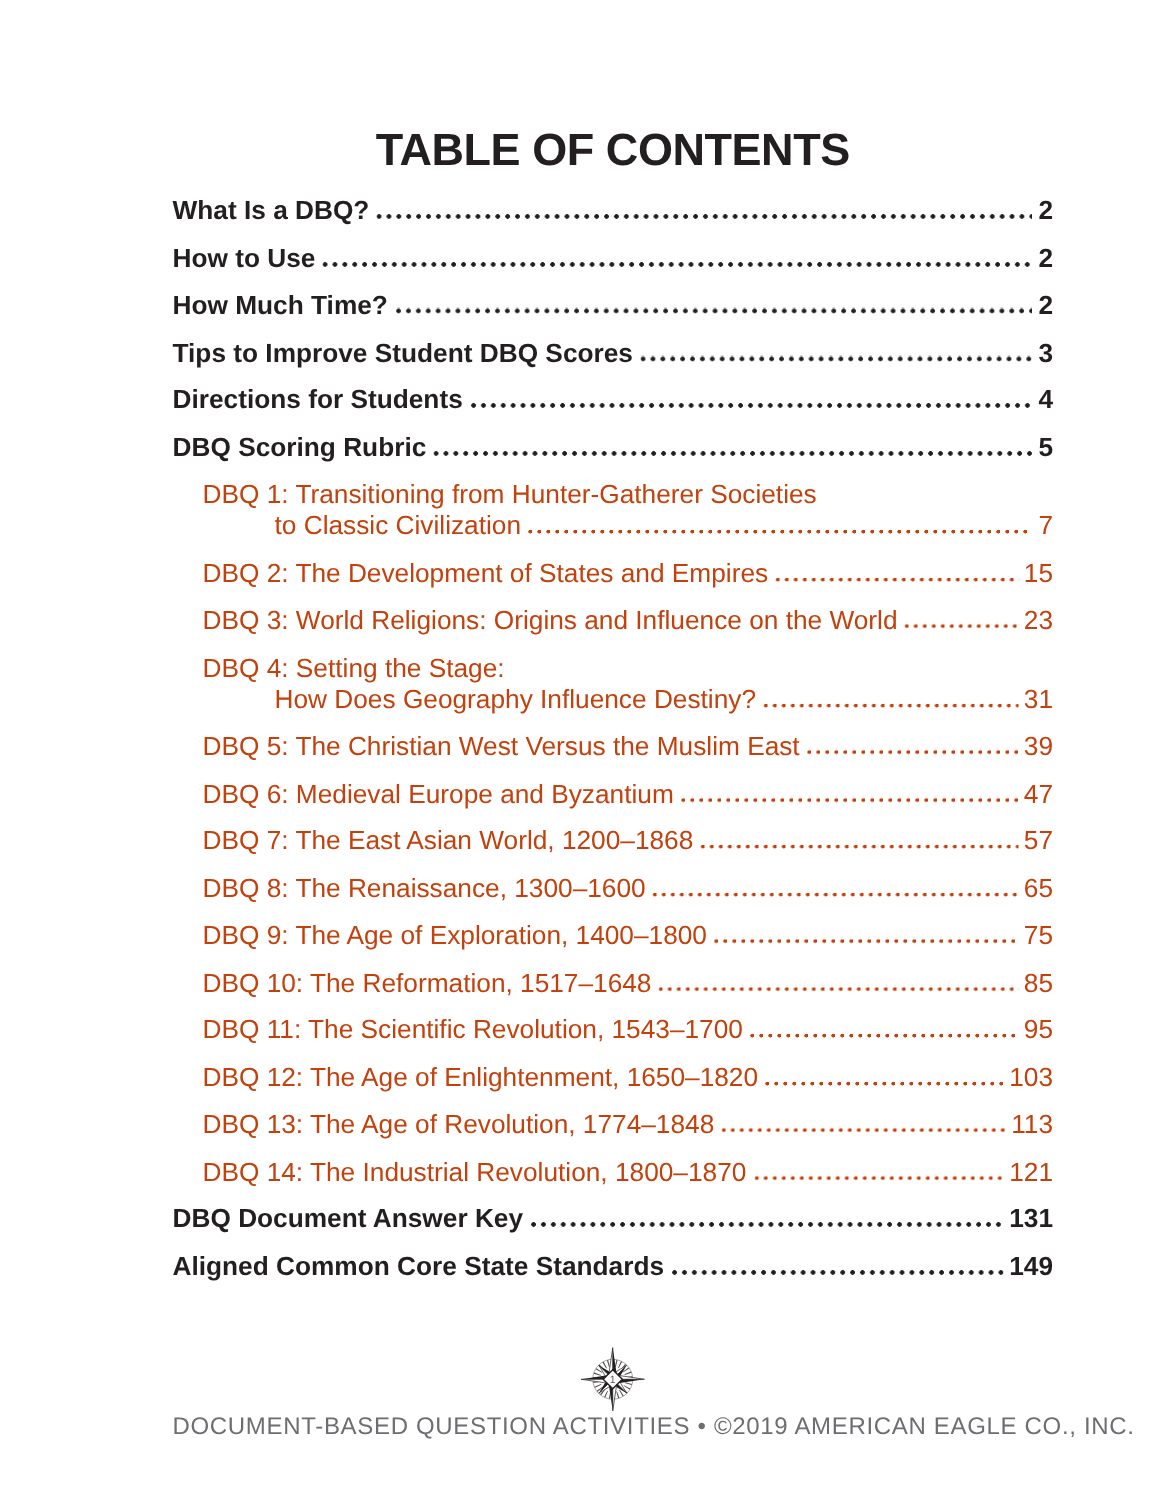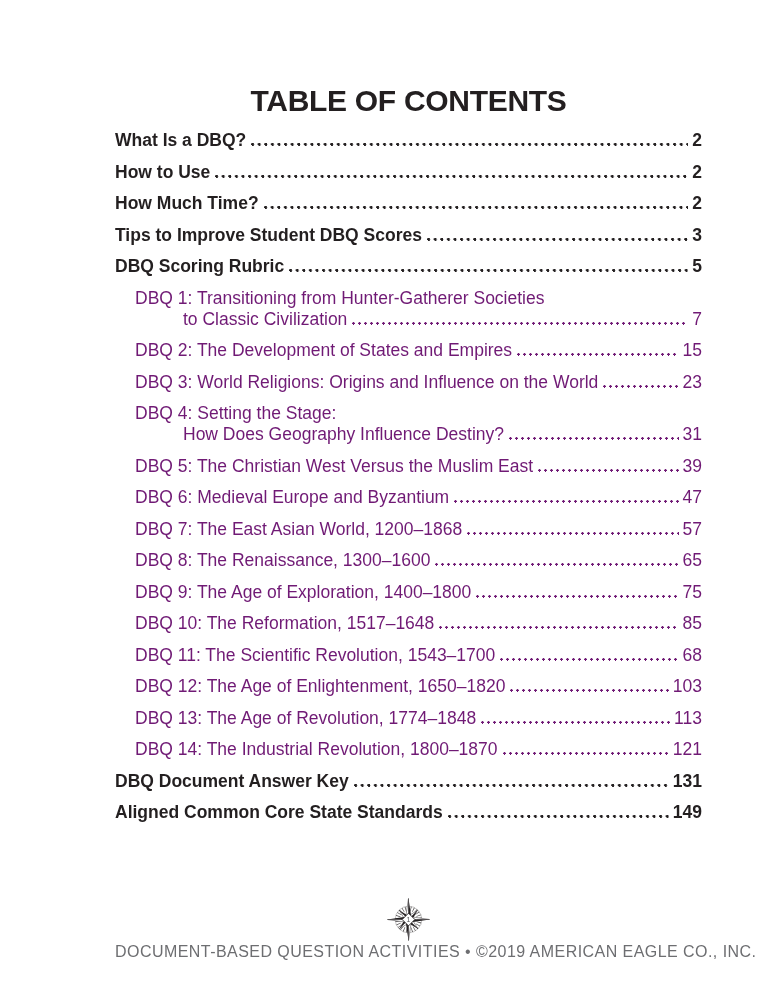--- a/index.html
+++ b/index.html
@@ -24,21 +24,21 @@
     text-align: center;
     margin-bottom: 14px;
     white-space: nowrap;
   }
   .toc-row {
     font-size: 17.5px;
     line-height: 21px;
     margin-bottom: 10.5px;
   }
   .toc-row.main { color: #231f20; font-weight: 700; }
-  .toc-row.sub  { color: #701a75; font-weight: 400; padding-left: 20px; }
+  .toc-row.sub  { color: #c2410c; font-weight: 400; padding-left: 20px; }
   .line1 { display: block; white-space: nowrap; }
   .toc-line { display: flex; align-items: baseline; }
   .two-line .toc-line { padding-left: 48px; }
   .label { white-space: nowrap; }
   .leader {
     flex: 1 1 auto;
     height: 4px;
     margin: 0 4px 0 5px;
     background-image: radial-gradient(circle at 1.5px 2.4px, currentColor 1.1px, transparent 1.45px);
     background-size: 6px 4px;
@@ -107,20 +107,28 @@
 
     <span class="toc-line">
       <span class="label">Tips to Improve Student DBQ Scores</span>
       <span class="leader"></span>
       <span class="num">3</span>
     </span>
   </div>
       <div class="toc-row main">
 
     <span class="toc-line">
+      <span class="label">Directions for Students</span>
+      <span class="leader"></span>
+      <span class="num">4</span>
+    </span>
+  </div>
+      <div class="toc-row main">
+
+    <span class="toc-line">
       <span class="label">DBQ Scoring Rubric</span>
       <span class="leader"></span>
       <span class="num">5</span>
     </span>
   </div>
       <div class="toc-row sub two-line">
     <span class="line1">DBQ 1: Transitioning from Hunter-Gatherer Societies</span>
     <span class="toc-line">
       <span class="label">to Classic Civilization</span>
       <span class="leader"></span>
@@ -197,21 +205,21 @@
       <span class="label">DBQ 10: The Reformation, 1517–1648</span>
       <span class="leader"></span>
       <span class="num">85</span>
     </span>
   </div>
       <div class="toc-row sub">
 
     <span class="toc-line">
       <span class="label">DBQ 11: The Scientific Revolution, 1543–1700</span>
       <span class="leader"></span>
-      <span class="num">68</span>
+      <span class="num">95</span>
     </span>
   </div>
       <div class="toc-row sub">
 
     <span class="toc-line">
       <span class="label">DBQ 12: The Age of Enlightenment, 1650–1820</span>
       <span class="leader"></span>
       <span class="num">103</span>
     </span>
   </div>

